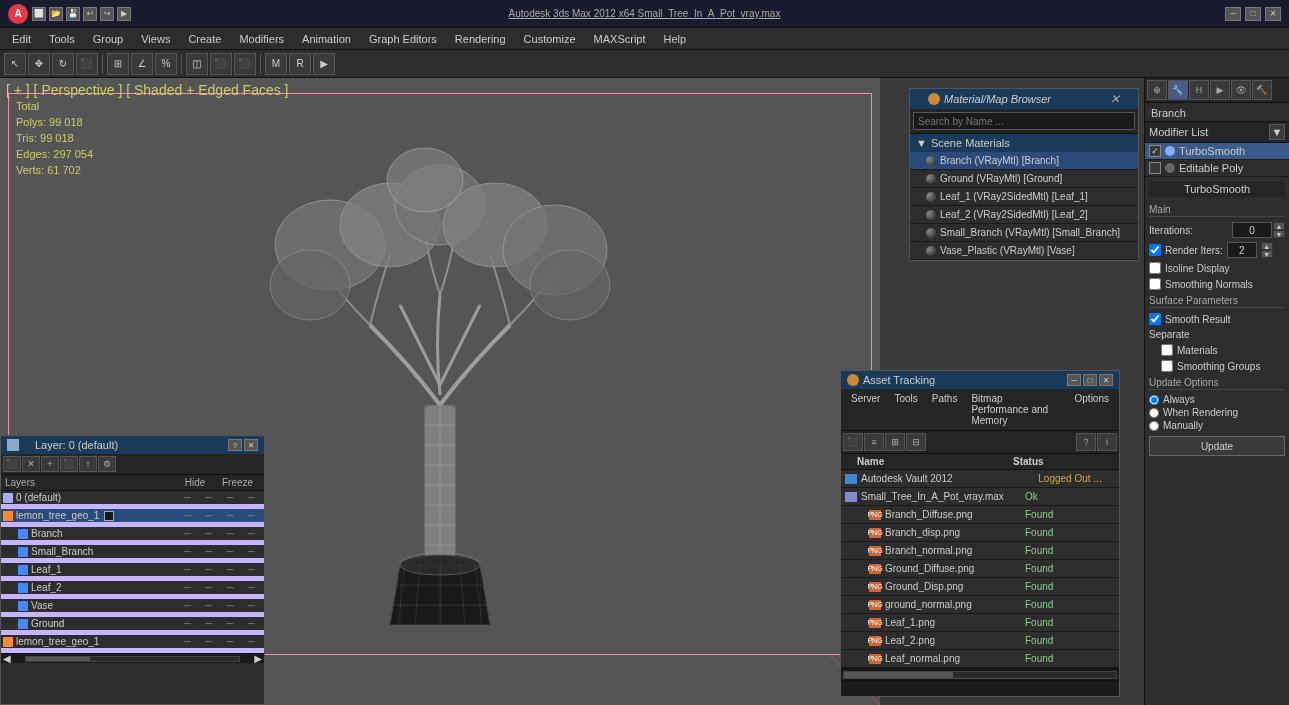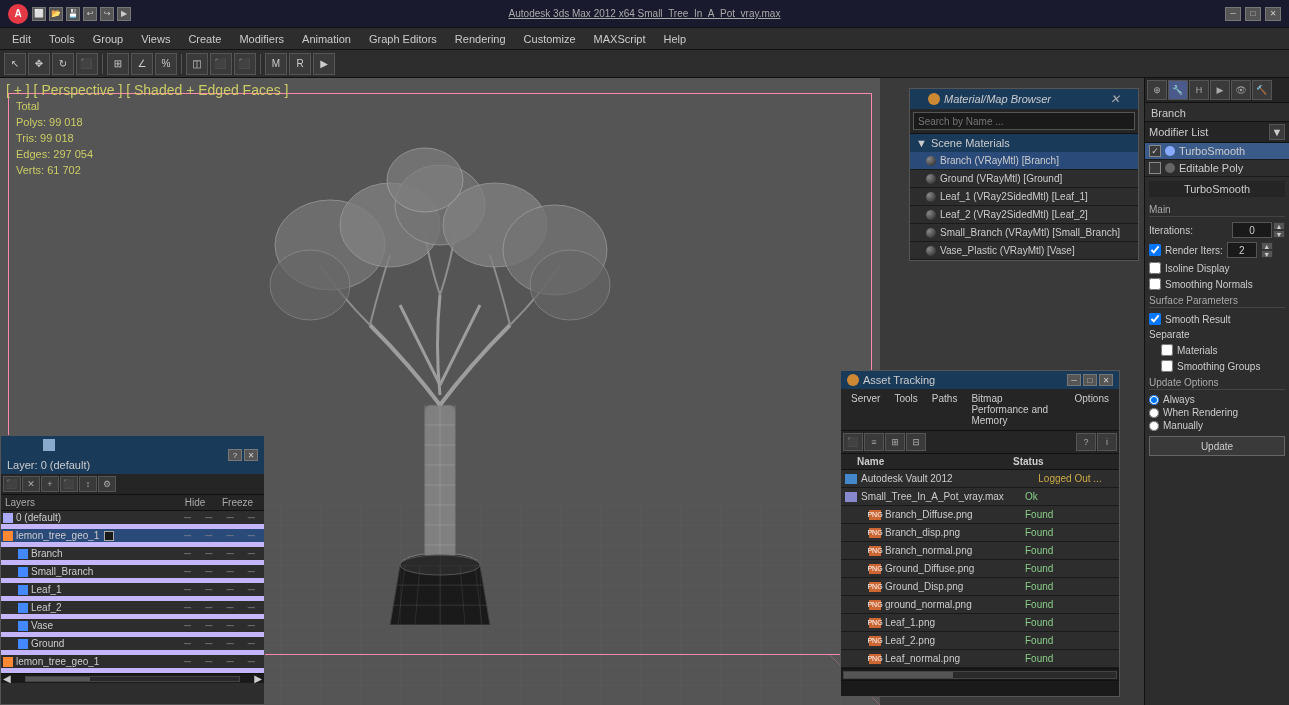--- a/index.html
+++ b/index.html
@@ -572,22 +572,21 @@
       display: flex;
       align-items: center;
       justify-content: space-between;
       background: #1a3a5a;
       padding: 3px 6px;
       cursor: move;
     }
     .layers-title-left {
       display: flex;
       align-items: center;
-      gap: 8px;
-      flex-direction: column;
+      gap: 16px;
     }
     .layers-icon {
       width: 12px; height: 12px;
       background: #88aacc;
     }
     .layers-title {
       font-size: 11px;
       color: #ccc;
     }
     .layers-win-btns {

